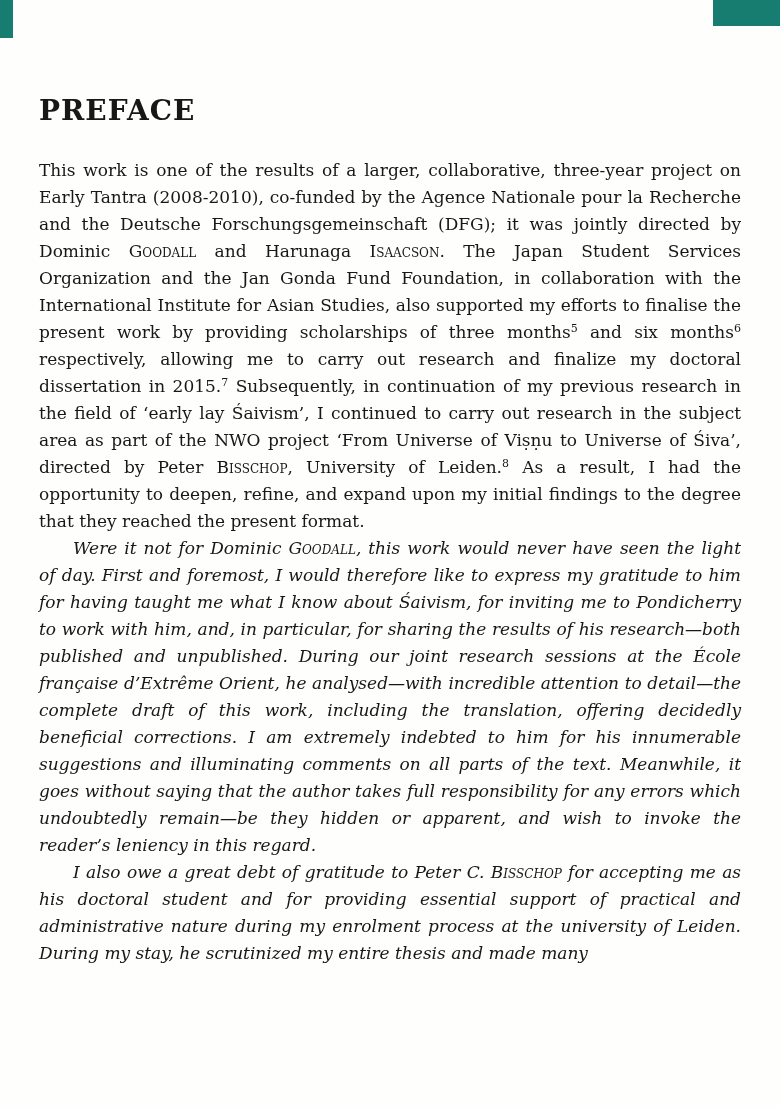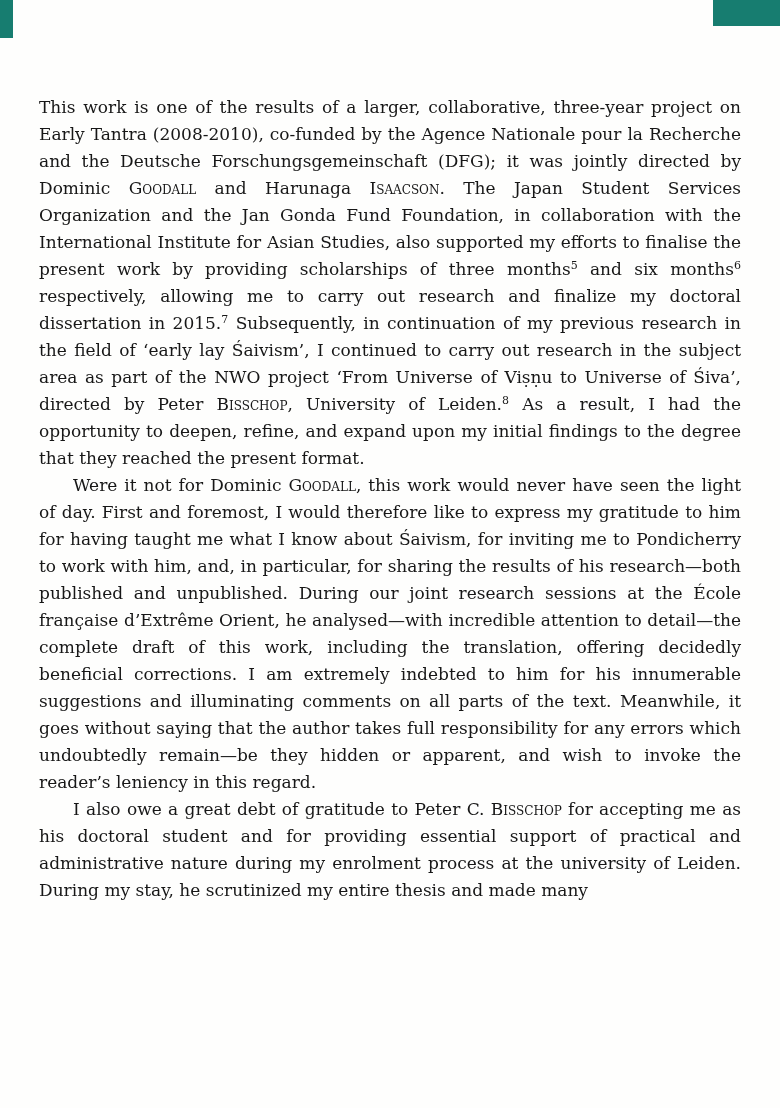--- a/index.html
+++ b/index.html
@@ -26,34 +26,35 @@
     font-weight: bold;
     letter-spacing: 1px;
     margin: 0 0 30px 0;
   }
   .body-text p {
     margin: 0;
     font-size: 17px;
     line-height: 27px;
     text-align: justify;
   }
-  .body-text p.indent { text-indent: 34px; }
+  .body-text p.indent { text-indent: 34px; font-style: italic; }
   .it { }
   .sc { font-variant: small-caps; margin-top: 40px; }
   sup {
     font-size: 11px;
     line-height: 0;
     vertical-align: 6px;
   }
 </style>
 </head>
 <body>
 
 <div class="scan-mark tl" style="background: rgb(23, 125, 112);"></div>
 <div class="scan-mark tr" style="background: rgb(23, 125, 112);"></div>
 
 <div class="page-content">
+  <h1 class="preface">PREFACE</h1>
   <div class="body-text">
       <p><span>This work is one of the results of a larger, collaborative, three-year project on </span><span class="it">Early Tantra</span><span> (2008-2010), co-funded by the Agence Nationale pour la Recherche and the Deutsche Forschungsgemeinschaft (DFG); it was jointly directed by Dominic </span><span class="sc">Goodall</span><span> and Harunaga </span><span class="sc">Isaacson</span><span>. The Japan Student Services Organization and the Jan Gonda Fund Foundation, in collaboration with the International Institute for Asian Studies, also supported my efforts to finalise the present work by providing scholarships of three months</span><sup>5</sup><span> and six months</span><sup>6</sup><span> respectively, allowing me to carry out research and finalize my doctoral dissertation in 2015.</span><sup>7</sup><span> Subsequently, in continuation of my previous research in the field of ‘early lay Śaivism’, I continued to carry out research in the subject area as part of the NWO project ‘From Universe of Viṣṇu to Universe of Śiva’, directed by Peter </span><span class="sc">Bisschop</span><span>, University of Leiden.</span><sup>8</sup><span> As a result, I had the opportunity to deepen, refine, and expand upon my initial findings to the degree that they reached the present format.</span></p>
       <p class="indent"><span>Were it not for Dominic </span><span class="sc">Goodall</span><span>, this work would never have seen the light of day. First and foremost, I would therefore like to express my gratitude to him for having taught me what I know about Śaivism, for inviting me to Pondicherry to work with him, and, in particular, for sharing the results of his research—both published and unpublished. During our joint research sessions at the École française d’Extrême Orient, he analysed—with incredible attention to detail—the complete draft of this work, including the translation, offering decidedly beneficial corrections. I am extremely indebted to him for his innumerable suggestions and illuminating comments on all parts of the text. Meanwhile, it goes without saying that the author takes full responsibility for any errors which undoubtedly remain—be they hidden or apparent, and wish to invoke the reader’s leniency in this regard.</span></p>
       <p class="indent"><span>I also owe a great debt of gratitude to Peter C. </span><span class="sc">Bisschop</span><span> for accepting me as his doctoral student and for providing essential support of practical and administrative nature during my enrolment process at the university of Leiden. During my stay, he scrutinized my entire thesis and made many</span></p>
     </div>
 </div>
 
 </body></html>

